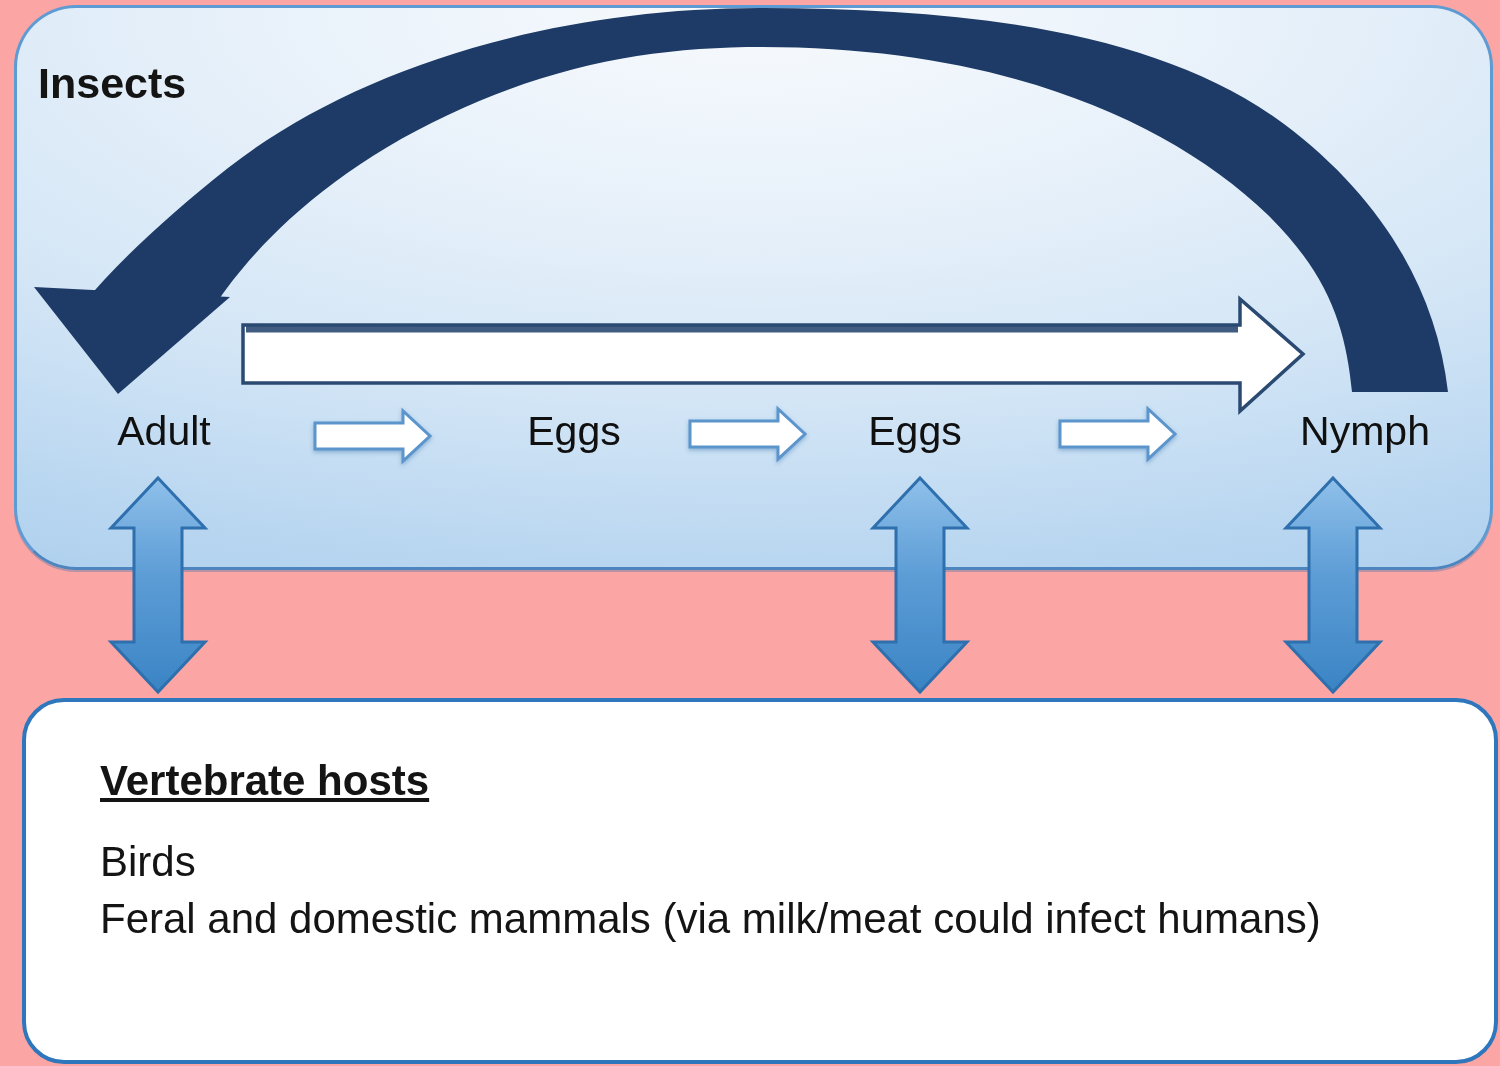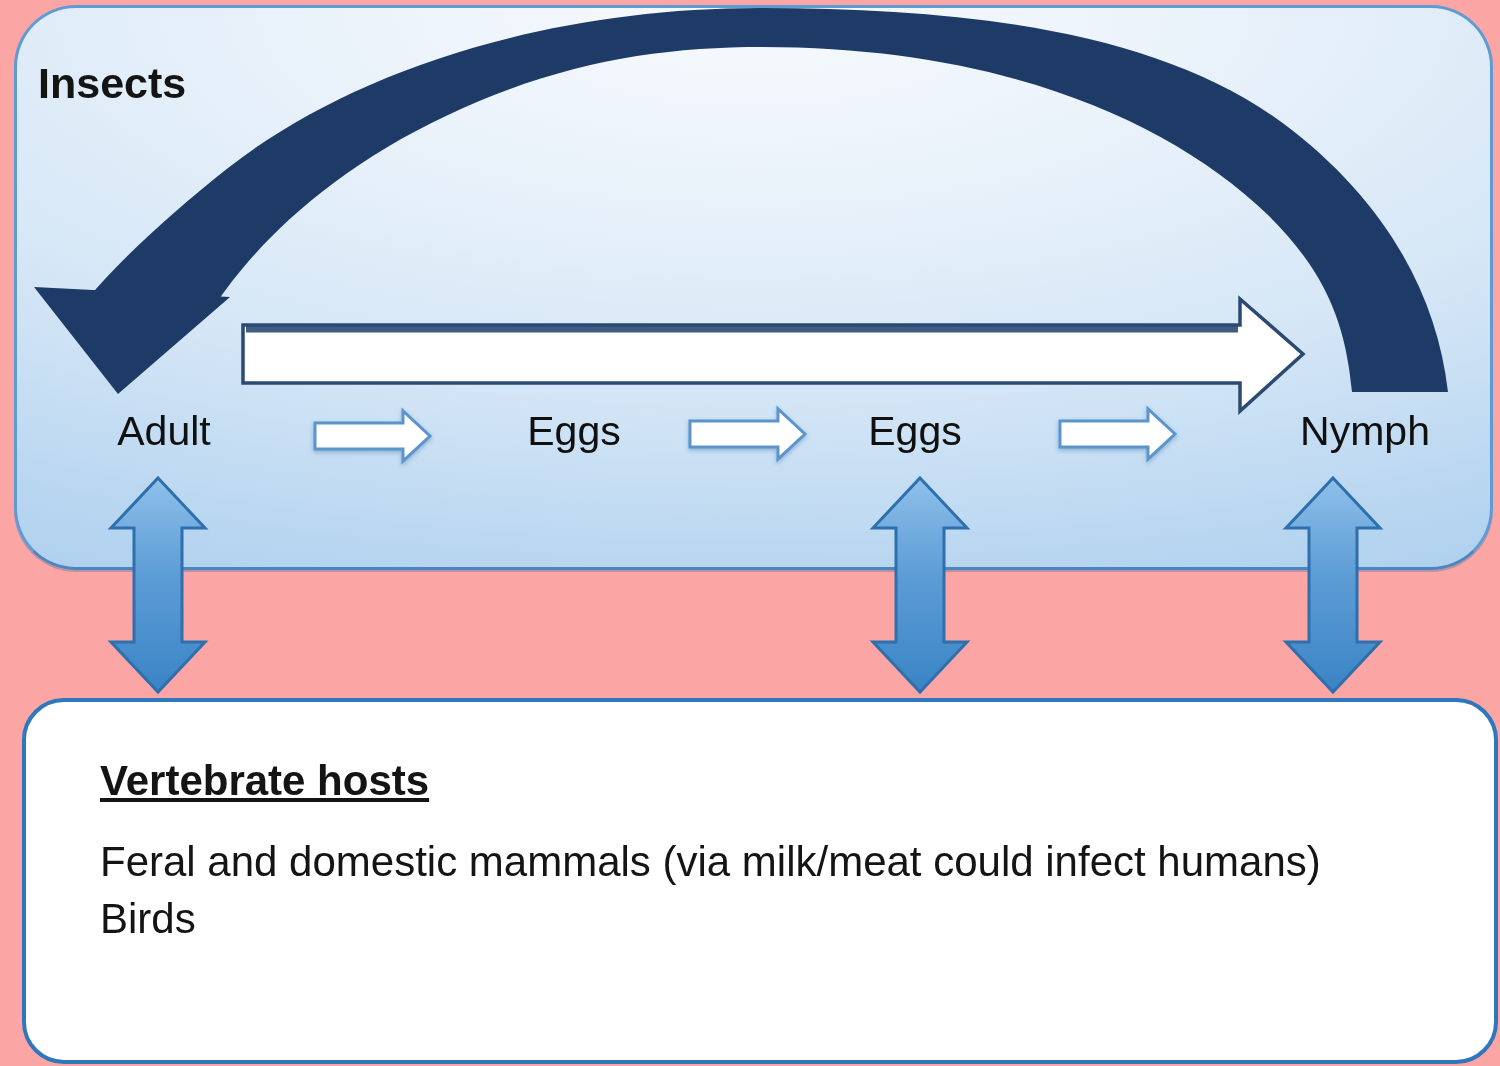--- a/index.html
+++ b/index.html
@@ -103,17 +103,17 @@
   <div class="insects-title">Insects</div>
 
 
   <div class="stage-label stage-adult">Adult</div>
   <div class="stage-label stage-eggs">Eggs</div>
   <div class="stage-label stage-larva">Eggs</div>
   <div class="stage-label stage-nymph">Nymph</div>
 
   <div class="vertebrate-title">Vertebrate hosts</div>
   <div class="host-list">
+    <div>Birds</div>
     <div>Feral and domestic mammals (via milk/meat could infect humans)</div>
-    <div>Birds</div>
   </div>
 
 </div>
 
 </body></html>

